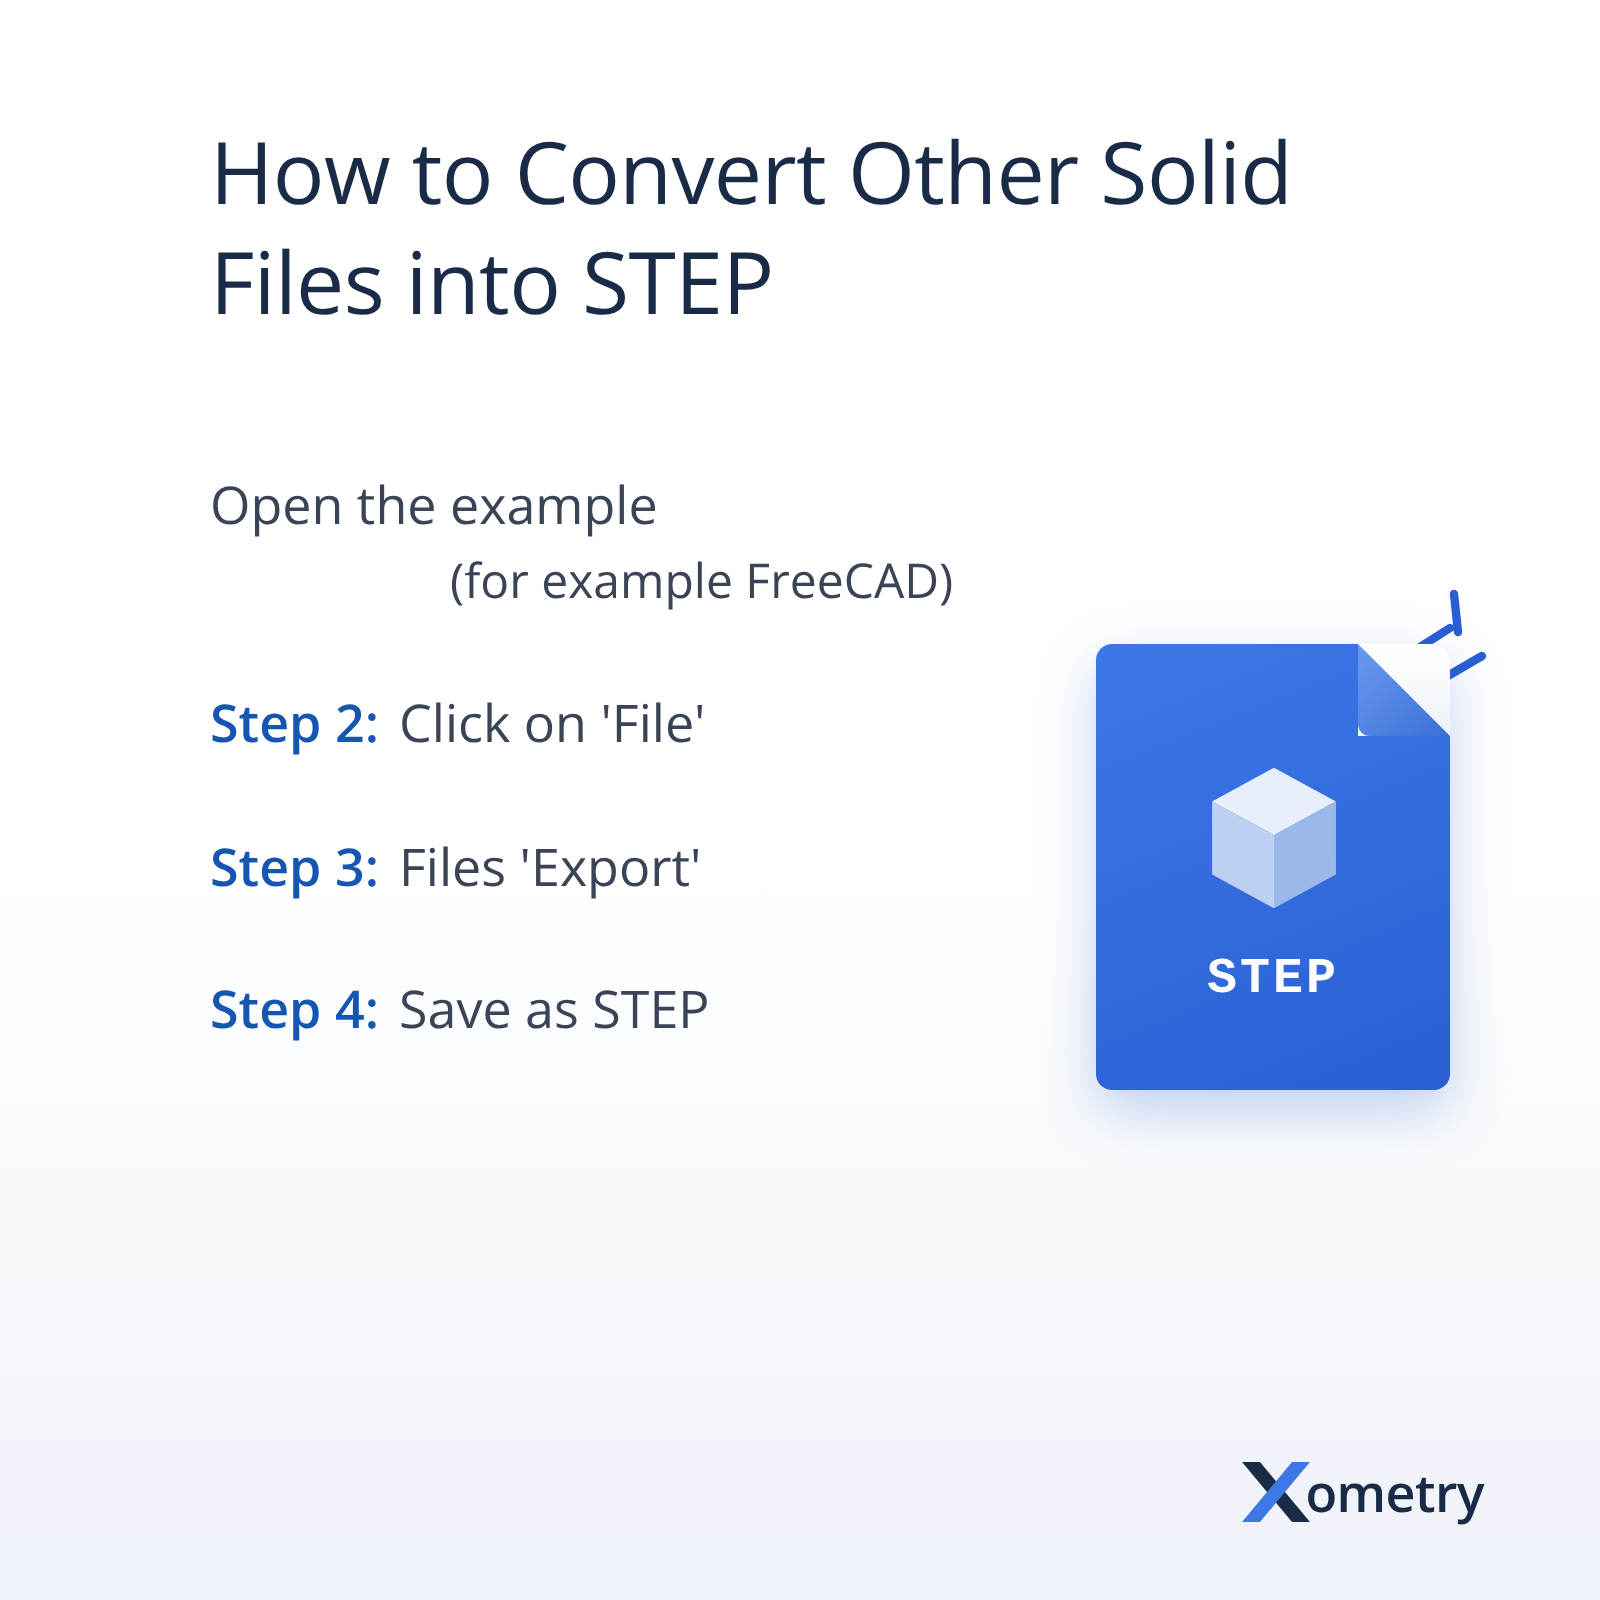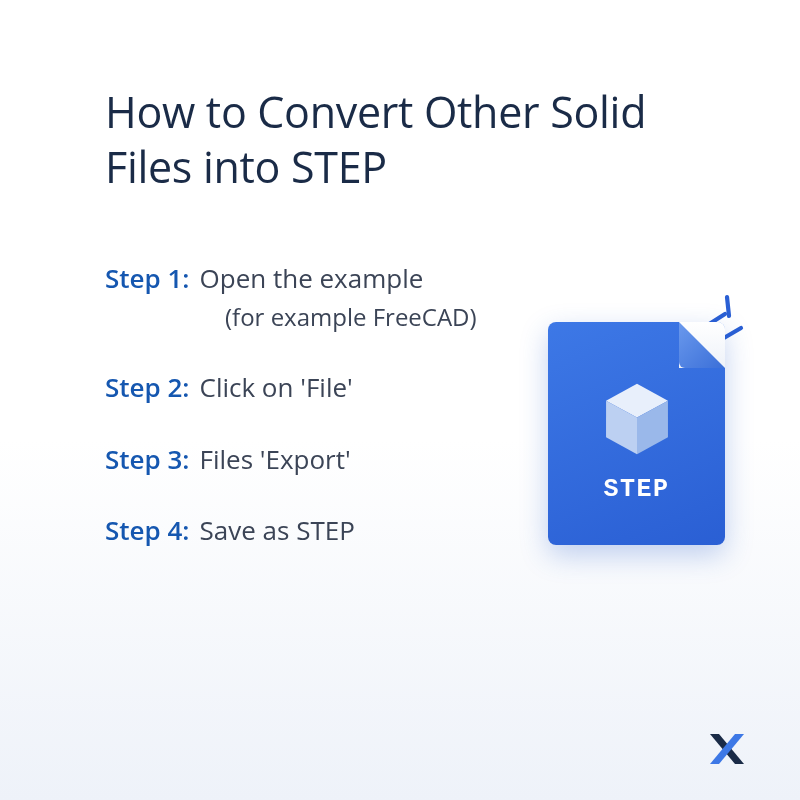--- a/index.html
+++ b/index.html
@@ -5,21 +5,21 @@
     * { margin: 0; padding: 0; box-sizing: border-box; }
     body {
       width: 800px;
       height: 800px;
       background: linear-gradient(180deg, #ffffff 0%, #ffffff 55%, #eef2f9 100%);
       font-family: "Segoe UI", "Open Sans", -apple-system, BlinkMacSystemFont, sans-serif;
       position: relative;
       overflow: hidden;
     }
     .container {
-      padding: 84px 105px 0 105px;
+      padding: 58px 105px 0 105px;
     }
     .title {
       font-size: 43px;
       font-weight: 400;
       color: #1a2b47;
       line-height: 1.28;
       margin-bottom: 68px;
       letter-spacing: -0.3px;
     }
     .steps {
@@ -130,21 +130,20 @@
   </style>
 </head>
 <body>
 
 <div class="container">
   <h1 class="title">How to Convert Other Solid Files into STEP</h1>
 
   <div class="steps">
     <div>
       <div class="step-row">
-        <span class="step-label">Step 1:</span>
         <span class="step-text">Open the example</span>
       </div>
       <div class="step-sub">(for example FreeCAD)</div>
     </div>
     <div>
       <div class="step-row">
         <span class="step-label">Step 2:</span>
         <span class="step-text">Click on 'File'</span>
       </div>
     </div>
@@ -183,13 +182,14 @@
 </div>
 
 <div class="logo">
   <svg class="logo-x" viewBox="0 0 34 30">
     <g>
       <polygon points="0,0 9,0 34,30 25,30" fill="#1a2b47"></polygon>
       <polygon points="25,0 34,0 9,30 0,30" fill="#3d78e6"></polygon>
       <polygon points="13,11 21,11 21,19 13,19" fill="#ffffff" opacity="0"></polygon>
     </g>
   </svg>
+  <span class="logo-text">ometry</span>
 </div>
 
 </body></html>

